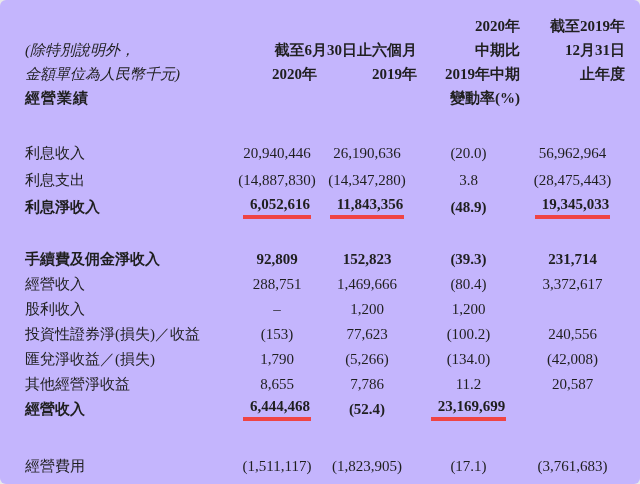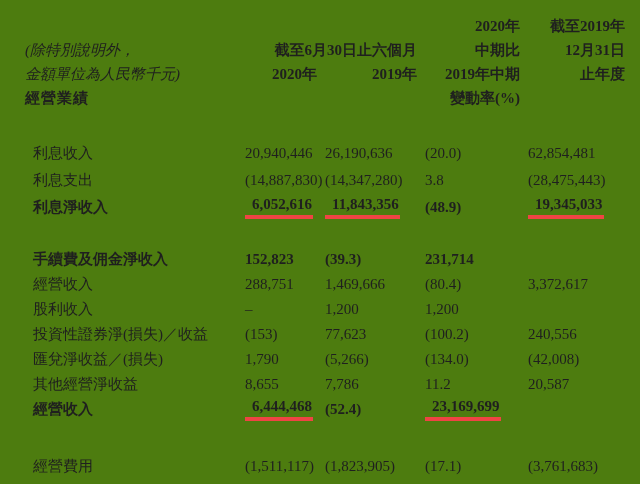--- a/index.html
+++ b/index.html
@@ -3,54 +3,55 @@
 <meta charset="utf-8">
 <style>
   html, body {
     margin: 0;
     padding: 0;
     background: #e9e9e9;
   }
   .page {
     width: 640px;
     height: 484px;
-    background: #4d7c0f;
+    background: #c4b5fd;
     color: #1f1f1f;
     font-family: "Liberation Serif", "DejaVu Serif", serif;
     font-size: 15px;
     overflow: hidden;
     position: relative;
+    border-radius: 6px;
   }
   .grid {
     display: grid;
     grid-template-columns: 212px 80px 100px 103px 105px;
   }
   
   .header {
     padding: 14px 15px 0 25px;
     grid-template-rows: repeat(4, 24px);
   }
   .hc { white-space: nowrap; font-weight: bold; align-self: center; }
   .hc.num { text-align: right; }
   .hc.note { font-weight: normal; font-style: italic; text-align: left; }
   .hc.section { font-weight: bold; text-align: left; letter-spacing: 1px; }
   .r1 { grid-row: 1; } .r2 { grid-row: 2; } .r3 { grid-row: 3; } .r4 { grid-row: 4; }
   .c1 { grid-column: 1; } .c2 { grid-column: 2; } .c3 { grid-column: 3; }
   .c4 { grid-column: 4; } .c5 { grid-column: 5; }
   .cspan { grid-column: 2 / 4; }
   
   .body { padding: 0 15px 0 25px; }
-  .row { height: 25px; align-items: center; margin-left: 8px; }
+  .row { height: 25px; align-items: center; }
   .body .row:nth-child(-n+3) { height: 27px; }
   .body .row:first-child { margin-top: 30px; }
   .row.gap { margin-top: 26px; font-weight: bold; }
   .row.gap-large { margin-top: 32px; }
   .cell { white-space: nowrap; }
   .cell.label { text-align: left; }
-  .cell.num { text-align: left; }
+  .cell.num { text-align: center; }
   .row.total { font-weight: bold; }
   .row.total .cell.num:not(.pct) span {
     display: inline-block;
     border-bottom: 4px solid #ef4444;
     padding: 0 1px 2px 7px;
   }
 </style>
 </head>
 <body>
 
@@ -74,38 +75,39 @@
     <div class="hc r3 c5 num">止年度</div>
     <div class="hc r4 c4 num">變動率(%)</div>
   </div>
 
   <div class="body">
       <div class="row grid">
     <div class="cell label"><span>利息收入</span></div>
     <div class="cell num"><span>20,940,446</span></div>
     <div class="cell num"><span>26,190,636</span></div>
     <div class="cell num pct"><span>(20.0)</span></div>
-    <div class="cell num"><span>62,854,481</span></div>
+    <div class="cell num"><span>56,962,964</span></div>
   </div>
       <div class="row grid">
     <div class="cell label"><span>利息支出</span></div>
     <div class="cell num"><span>(14,887,830)</span></div>
     <div class="cell num"><span>(14,347,280)</span></div>
     <div class="cell num pct"><span>3.8</span></div>
     <div class="cell num"><span>(28,475,443)</span></div>
   </div>
       <div class="row grid total">
     <div class="cell label"><span>利息淨收入</span></div>
     <div class="cell num"><span>6,052,616</span></div>
     <div class="cell num"><span>11,843,356</span></div>
     <div class="cell num pct"><span>(48.9)</span></div>
     <div class="cell num"><span>19,345,033</span></div>
   </div>
       <div class="row grid gap">
     <div class="cell label"><span>手續費及佣金淨收入</span></div>
+    <div class="cell num"><span>92,809</span></div>
     <div class="cell num"><span>152,823</span></div>
     <div class="cell num pct"><span>(39.3)</span></div>
     <div class="cell num"><span>231,714</span></div>
   </div>
       <div class="row grid">
     <div class="cell label"><span>經營收入</span></div>
     <div class="cell num"><span>288,751</span></div>
     <div class="cell num"><span>1,469,666</span></div>
     <div class="cell num pct"><span>(80.4)</span></div>
     <div class="cell num"><span>3,372,617</span></div>

